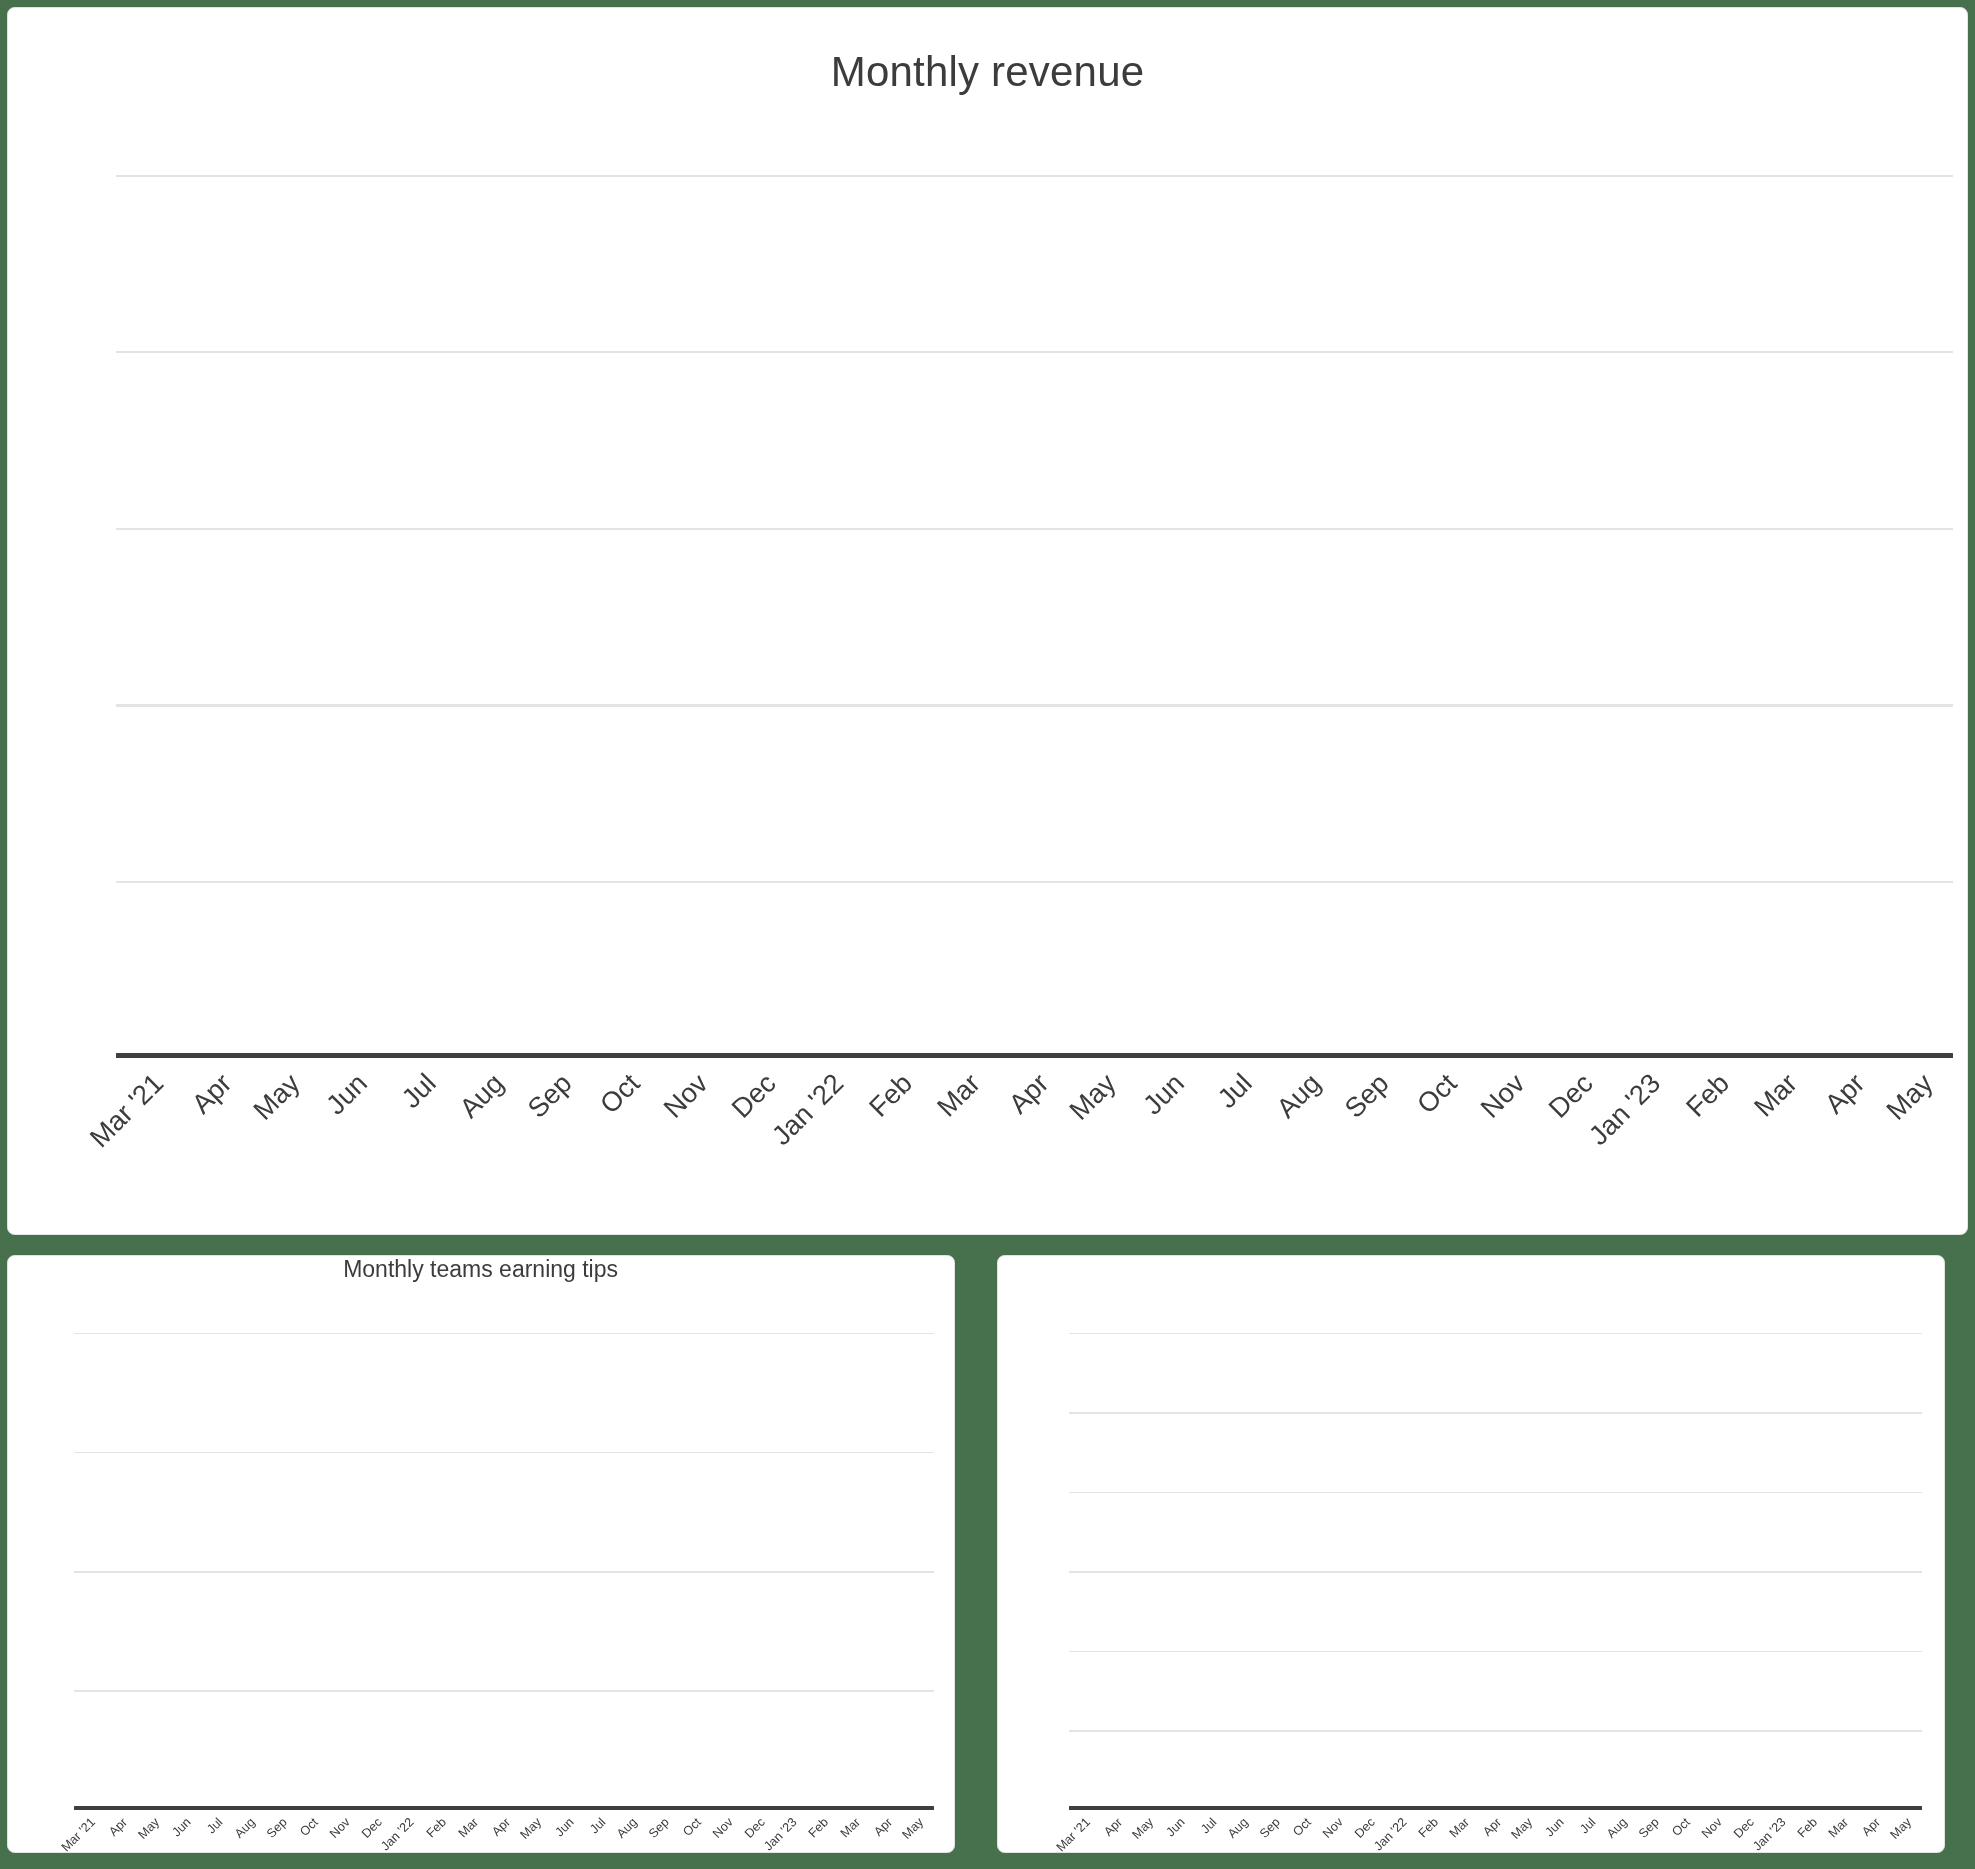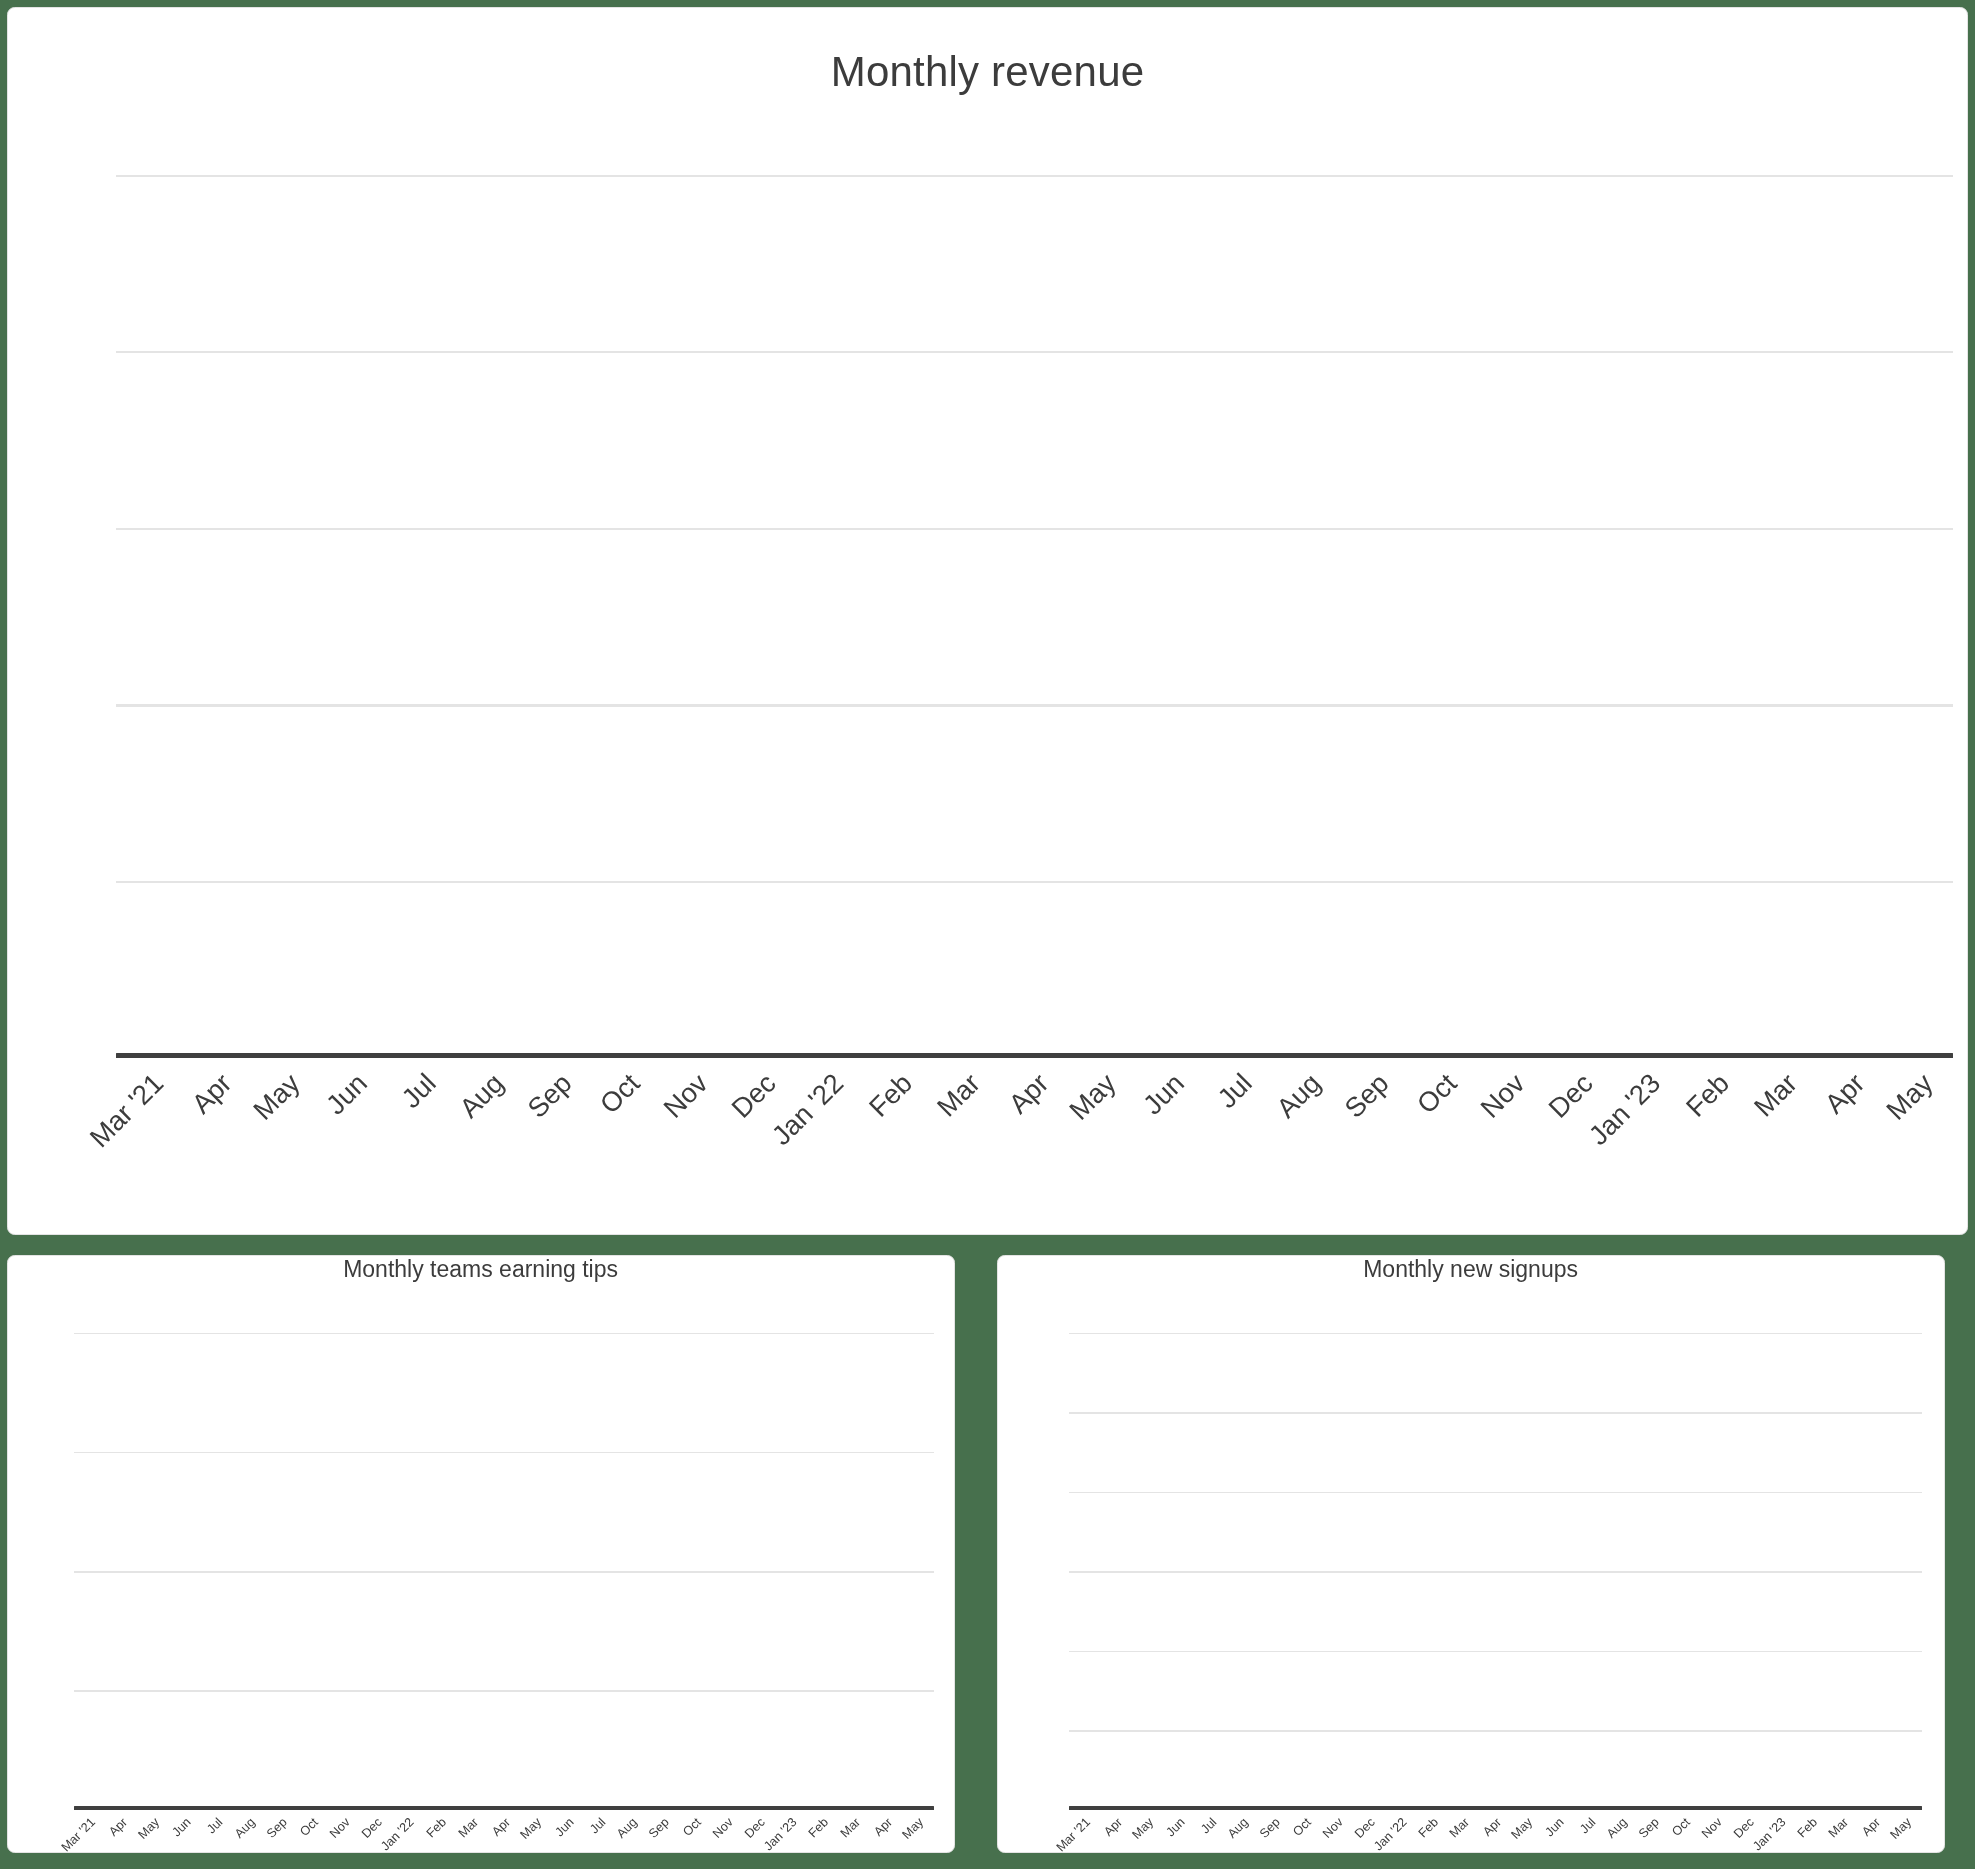--- a/index.html
+++ b/index.html
@@ -476,21 +476,20 @@
               </div>
               <div class="xlab-slot">
                 <div class="xlab">May</div>
               </div>
             </div>
         </div>
       </div>
     </div>
 
     <div class="card sub-card">
-      <div class="sub-title">Monthly new signups</div>
       <div class="sub-plot right">
         <div class="plot">
           <div class="grid" id="grid-2">
               <div class="gridline" style="top: 0%;"></div>
               <div class="gridline" style="top: 16.6667%;"></div>
               <div class="gridline" style="top: 33.3333%;"></div>
               <div class="gridline" style="top: 50%;"></div>
               <div class="gridline" style="top: 66.6667%;"></div>
               <div class="gridline" style="top: 83.3333%;"></div>
             </div>

